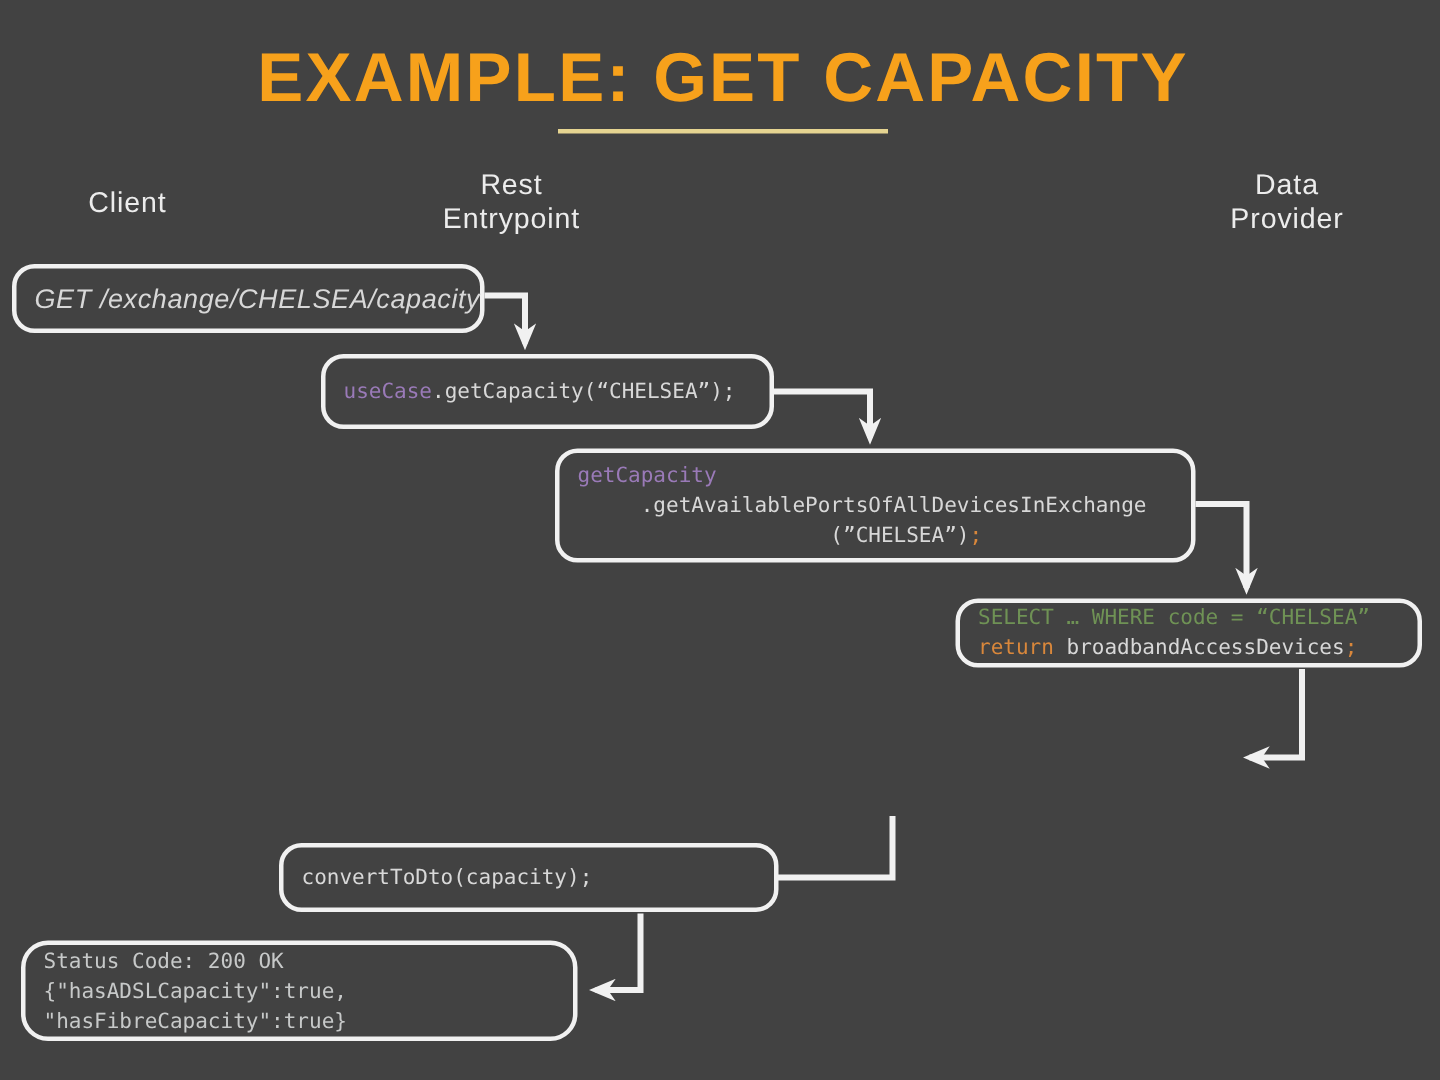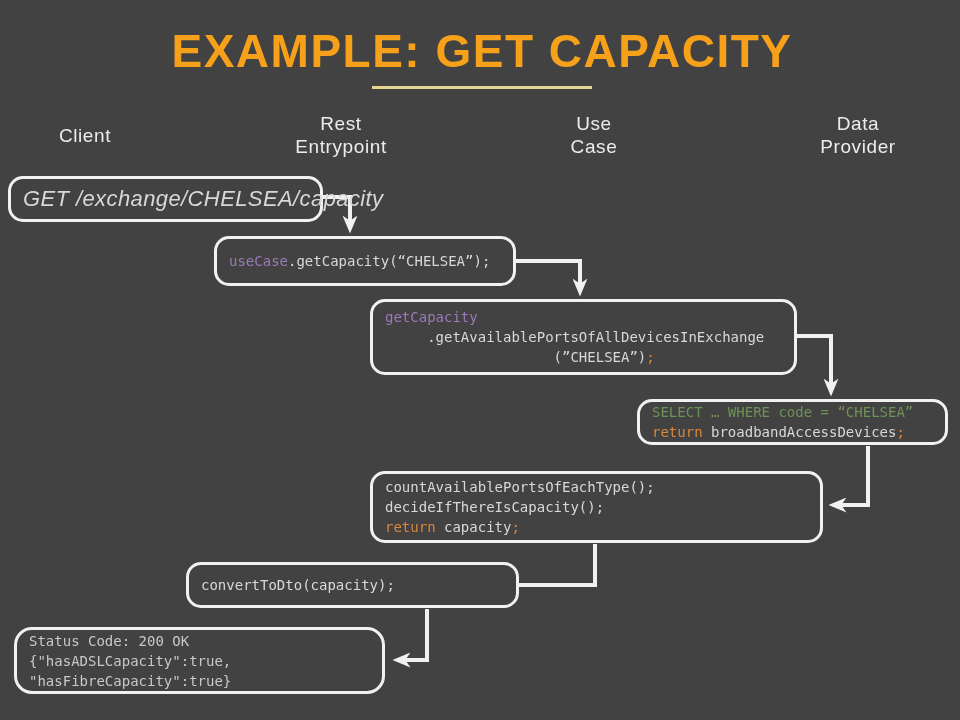--- a/index.html
+++ b/index.html
@@ -45,21 +45,21 @@
   .code-box pre{
     margin:0;
     font-family:"DejaVu Sans Mono","Liberation Mono",monospace;
     font-size:14px;line-height:20px;
     color:var(--code,#D8D8D8);
     white-space:pre;
   }
   #box1{left:8px;top:176px;width:315px;height:46px;}
   #box1 pre{
     font-family:"Liberation Sans",sans-serif;
-    font-style:italic;font-size:22px;letter-spacing:0.4px;
+    font-style:italic;font-size:18px;letter-spacing:0.4px;
     color:#ECECEC;
   }
   #box2{left:200px;top:236px;width:302px;height:50px;margin-left:14px;}
   #box3{left:370px;top:299px;width:427px;height:76px;}
   #box4{left:637px;top:399px;width:311px;height:46px;}
   #box5{left:370px;top:471px;width:453px;height:72px;}
   #box6{left:186px;top:562px;width:333px;height:46px;}
   #box7{left:14px;top:627px;width:371px;height:67px;border-radius:18px;}
   .tok-default{color:var(--code,#D8D8D8);}
   .tok-purple{color:var(--purple,#9A7AB8);}
@@ -71,22 +71,20 @@
 <body>
 
 <div class="canvas" style="--bg: #424242; --title: #F7A11B; --underline: #E5D491; --border: #F1F1F1; --arrow: #F1F1F1; --code: #D8D8D8; --purple: #9A7AB8; --orange: #D9873B; --green: #6F9255; --status: #C7C9C9;">
 
   <h1 class="title">EXAMPLE: GET CAPACITY</h1>
   <div class="title-underline"></div>
 
   <div class="col-header" id="h-client">Client</div>
   <div class="col-header" id="h-rest">Rest
 Entrypoint</div>
-  <div class="col-header" id="h-use">Use
-Case</div>
   <div class="col-header" id="h-data">Data
 Provider</div>
 
   <svg class="arrows" viewBox="0 0 960 720">
     <defs>
       <marker id="ah" viewBox="0 0 12 10" refX="9" refY="5" markerWidth="18" markerHeight="15" orient="auto" markerUnits="userSpaceOnUse">
         <path d="M0,0 L12,5 L0,10 L3.5,5 Z" fill="#F1F1F1"></path>
       </marker>
     </defs>
     <polyline points="323,197 350,197 350,229" marker-end="url(#ah)"></polyline>
@@ -102,23 +100,20 @@
     </div>
   <div class="code-box" id="box2">
       <pre><div><span class="tok-purple">useCase</span><span class="tok-default">.getCapacity(“CHELSEA”);</span></div></pre>
     </div>
   <div class="code-box" id="box3">
       <pre><div><span class="tok-purple">getCapacity</span></div><div><span class="tok-default">     .getAvailablePortsOfAllDevicesInExchange</span></div><div><span class="tok-default">                    (”CHELSEA”)</span><span class="tok-orange">;</span></div></pre>
     </div>
   <div class="code-box" id="box4">
       <pre><div><span class="tok-green">SELECT … WHERE code = “CHELSEA”</span></div><div><span class="tok-orange">return</span><span class="tok-default"> broadbandAccessDevices</span><span class="tok-orange">;</span></div></pre>
     </div>
-  <div class="code-box" id="box5">
-      <pre><div><span class="tok-default">countAvailablePortsOfEachType();</span></div><div><span class="tok-default">decideIfThereIsCapacity();</span></div><div><span class="tok-orange">return</span><span class="tok-default"> capacity</span><span class="tok-orange">;</span></div></pre>
-    </div>
   <div class="code-box" id="box6">
       <pre><div><span class="tok-default">convertToDto(capacity);</span></div></pre>
     </div>
   <div class="code-box" id="box7">
       <pre><div><span class="tok-status">Status Code: 200 OK</span></div><div><span class="tok-status">{"hasADSLCapacity":true,</span></div><div><span class="tok-status">"hasFibreCapacity":true}</span></div></pre>
     </div>
 
 </div>
 
 </body></html>

